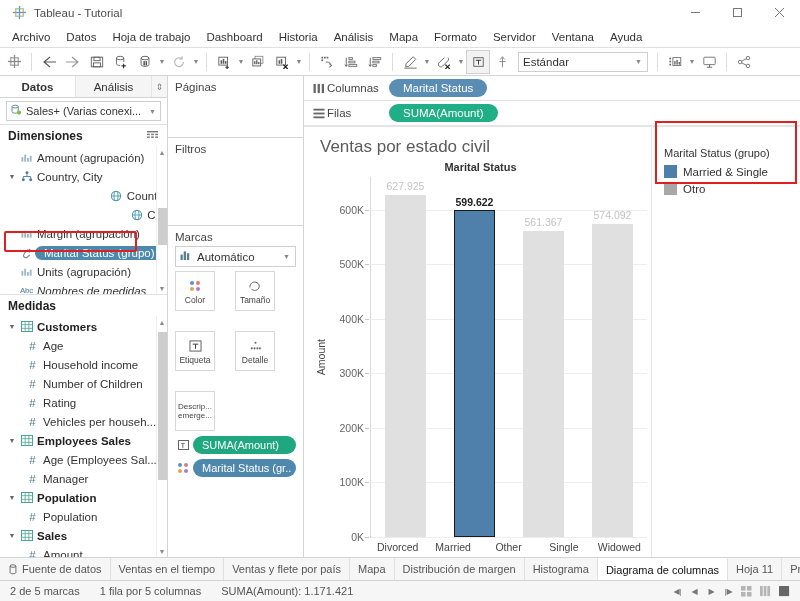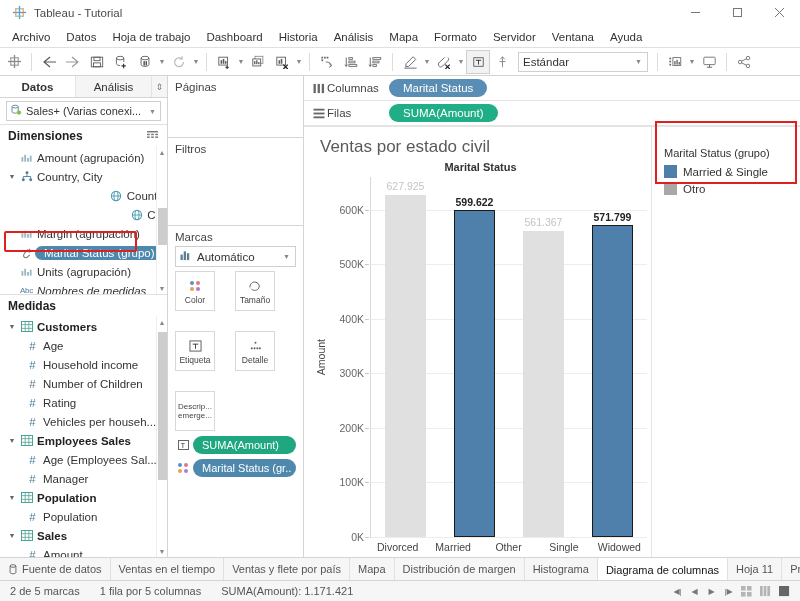--- a/index.html
+++ b/index.html
@@ -1241,22 +1241,22 @@
                     <div class="bar blue" style="height: 90.8518%;">
                       <div class="barlabel blue">599.622</div>
                     </div>
                   </div>
                   <div class="barcol">
                     <div class="bar grey" style="height: 85.0556%;">
                       <div class="barlabel grey">561.367</div>
                     </div>
                   </div>
                   <div class="barcol">
-                    <div class="bar blue" style="height: 86.6362%;">
-                      <div class="barlabel blue">571.799</div>
+                    <div class="bar grey" style="height: 86.9836%;">
+                      <div class="barlabel grey">574.092</div>
                     </div>
                   </div>
                 </div>
             </div>
           </div>
           <div class="xaxis" id="xaxis">
               <div class="xtick">Divorced</div>
               <div class="xtick">Married</div>
               <div class="xtick">Other</div>
               <div class="xtick">Single</div>

